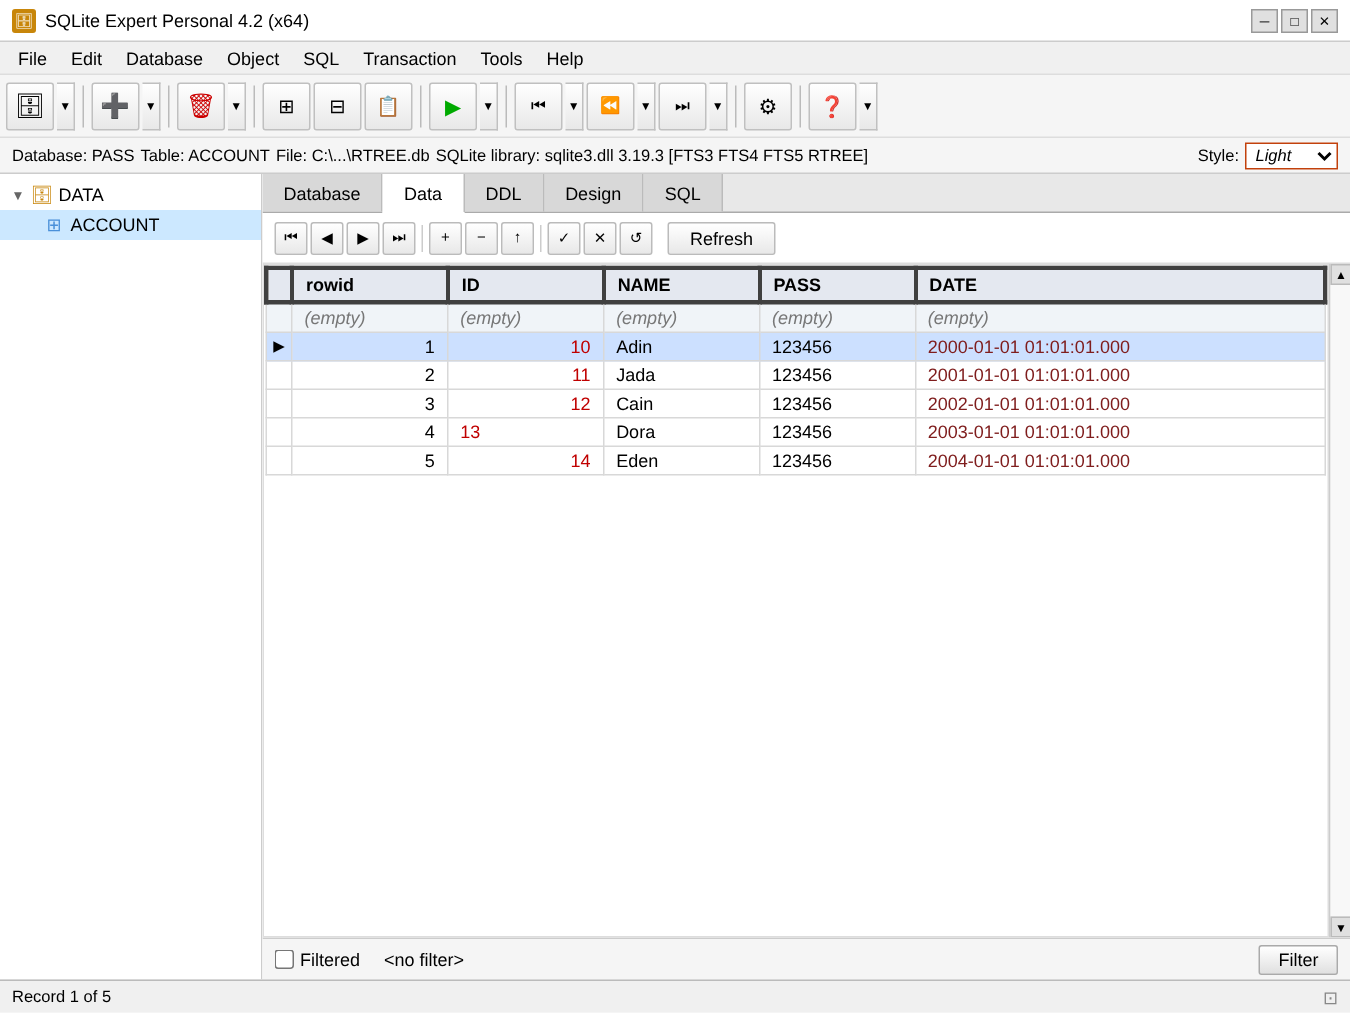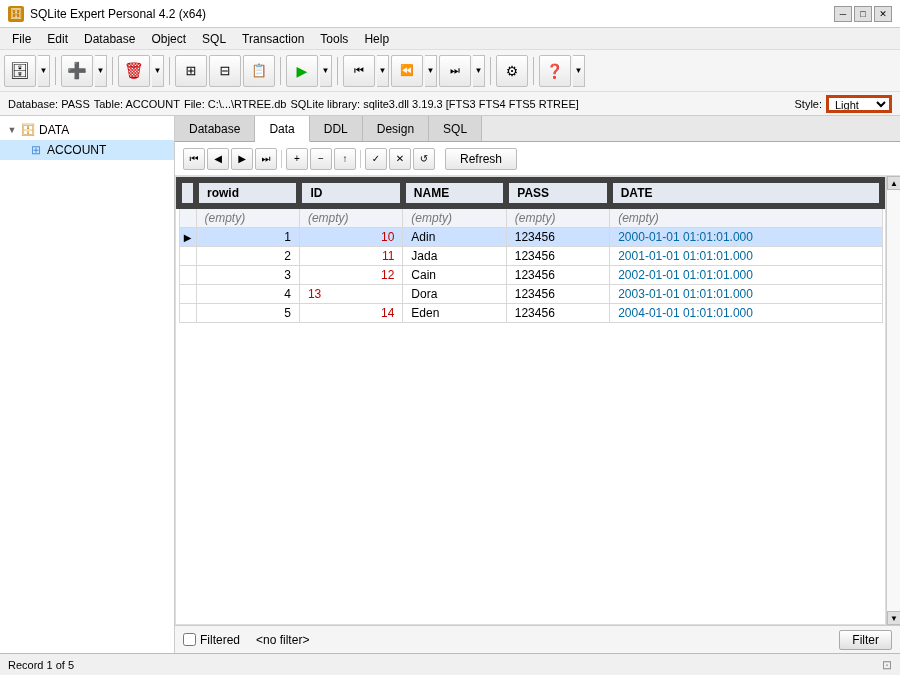--- a/index.html
+++ b/index.html
@@ -18,21 +18,21 @@
 
     
     #toolbar { background: #f5f5f5; border-bottom: 1px solid #ddd; display: flex; align-items: center; padding: 3px 4px; height: 42px; gap: 2px; }
     .tb-btn { width: 32px; height: 32px; border: 1px solid #c0c0c0; background: linear-gradient(to bottom, #fff, #e8e8e8); cursor: pointer; display: flex; align-items: center; justify-content: center; font-size: 14px; border-radius: 2px; }
     .tb-sep { width: 1px; height: 28px; background: #bbb; margin: 0 3px; }
     .tb-dropdown { width: 12px; height: 32px; border: 1px solid #c0c0c0; background: linear-gradient(to bottom, #fff, #e8e8e8); cursor: pointer; display: flex; align-items: center; justify-content: center; font-size: 8px; border-left: none; }
 
     
     #infobar { background: #f5f5f5; border-bottom: 1px solid #ccc; padding: 3px 8px; font-size: 11px; display: flex; align-items: center; gap: 4px; height: 24px; }
     #infobar .style-label { margin-left: auto; }
-    #infobar select { font-size: 11px; height: 18px; border: 3px solid #c2410c; background: white; padding: 0 2px; }
+    #infobar select { font-size: 11px; height: 18px; border: 1px solid #c2410c; background: white; padding: 0 2px; font-style: italic; }
 
     
     #main { display: flex; flex: 1; overflow: hidden; }
 
     
     #sidebar { width: 175px; border-right: 1px solid #ccc; background: #fff; overflow-y: auto; padding: 4px 0; }
     .tree-item { display: flex; align-items: center; padding: 2px 4px; cursor: pointer; white-space: nowrap; }
     .tree-item.selected { background: #cce8ff; }
     .tree-expand { width: 16px; height: 16px; display: flex; align-items: center; justify-content: center; font-size: 9px; color: #666; }
     .tree-icon { width: 16px; height: 16px; margin-right: 3px; display: flex; align-items: center; justify-content: center; font-size: 12px; }
@@ -50,26 +50,26 @@
 
     
     #data-toolbar { display: flex; align-items: center; padding: 4px 8px; border-bottom: 1px solid #ddd; height: 34px; gap: 2px; }
     .nav-btn { width: 22px; height: 22px; border: 1px solid #bbb; background: linear-gradient(to bottom, #fff, #e8e8e8); cursor: pointer; display: flex; align-items: center; justify-content: center; font-size: 10px; border-radius: 2px; }
     .nav-sep { width: 1px; height: 18px; background: #ccc; margin: 0 2px; }
     .refresh-btn { padding: 2px 14px; height: 22px; border: 1px solid #bbb; background: linear-gradient(to bottom, #fff, #e8e8e8); cursor: pointer; font-size: 12px; border-radius: 2px; margin-left: 8px; }
 
     
     #data-grid { flex: 1; overflow: auto; position: relative; }
     table.grid { border-collapse: collapse; width: 100%; font-size: 12px; }
-    table.grid th { background: #e4e8f0; border: 6px solid #404040; padding: 3px 8px; text-align: left; font-weight: bold; white-space: nowrap; position: sticky; top: 0; z-index: 2; }
+    table.grid th { background: #e4e8f0; border: 3px solid #404040; padding: 3px 8px; text-align: left; font-weight: bold; white-space: nowrap; position: sticky; top: 0; z-index: 2; }
     table.grid .empty-row td { color: #777; font-style: italic; background: #f0f4f8; border: 1px solid #d8d8d8; padding: 2px 8px; }
     table.grid tbody tr td { border: 1px solid #d8d8d8; padding: 2px 8px; white-space: nowrap; }
     table.grid tbody tr.selected td { background: #cce0ff; }
     .cell-number { color: #c00000; }
-    .cell-date { color: #0369a1; }
+    .cell-date { color: #7f1d1d; }
     .row-arrow { width: 14px; text-align: center; padding: 0 !important; }
 
     
     #grid-scroll { display: flex; flex: 1; overflow: hidden; }
 
     
     #bottombar { border-top: 1px solid #bbb; background: #f0f0f0; height: 22px; display: flex; align-items: center; padding: 0 8px; font-size: 11px; }
     #bottombar .resize-grip { margin-left: auto; font-size: 12px; color: #888; }
 
     .scrollbar-area { width: 14px; background: #f0f0f0; border-left: 1px solid #ccc; display: flex; flex-direction: column; }

